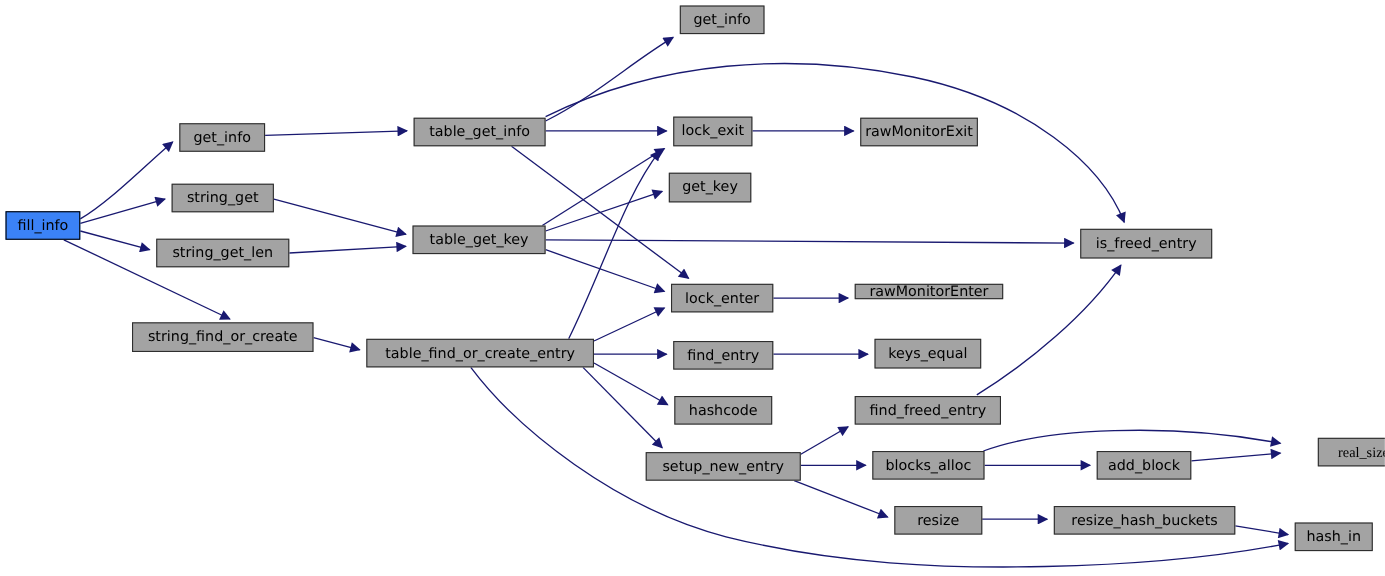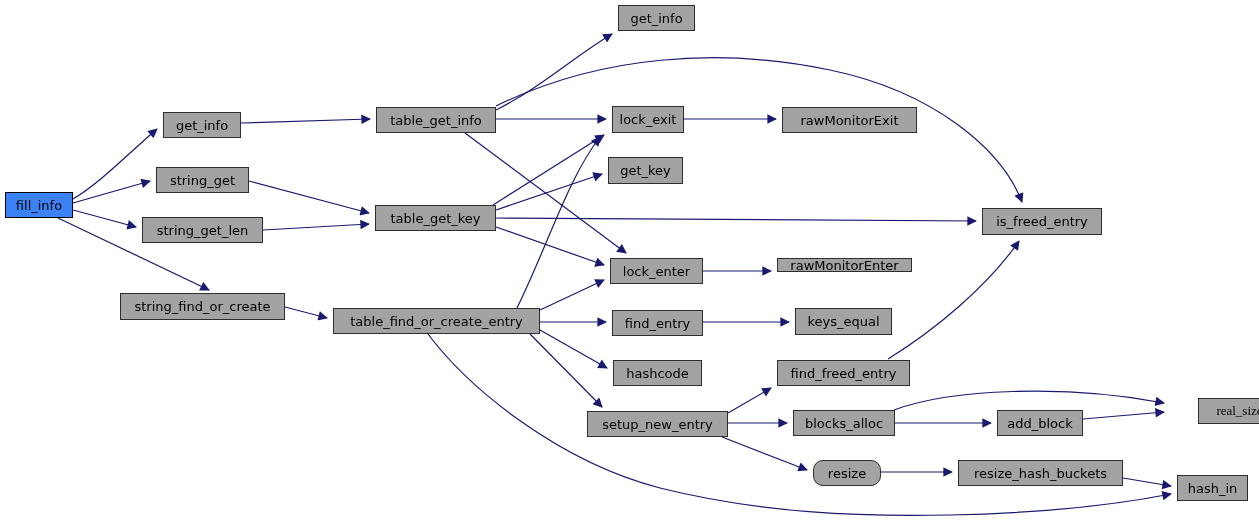--- a/index.html
+++ b/index.html
@@ -85,25 +85,25 @@
   <div class="node" style="left:376px; top:107px; width:120px; height:26px;">table_get_info</div>
   <div class="node" style="left:375px; top:205px; width:121px; height:26px;">table_get_key</div>
   <div class="node" style="left:333px; top:308px; width:207px; height:26px;">table_find_or_create_entry</div>
   <div class="node" style="left:618px; top:5px;   width:77px;  height:26px;">get_info</div>
   <div class="node" style="left:612px; top:106px; width:72px;  height:27px;">lock_exit</div>
   <div class="node" style="left:608px; top:157px; width:75px;  height:27px;">get_key</div>
   <div class="node" style="left:610px; top:258px; width:93px;  height:26px;">lock_enter</div>
   <div class="node" style="left:612px; top:310px; width:91px;  height:26px;">find_entry</div>
   <div class="node" style="left:613px; top:360px; width:89px;  height:26px;">hashcode</div>
   <div class="node" style="left:587px; top:411px; width:141px; height:26px;">setup_new_entry</div>
-  <div class="node" style="left:782px; top:107px; width:135px; height:26px;">rawMonitorExit</div>
+  <div class="node" style="left:782px; top:107px; width:107px; height:26px;">rawMonitorExit</div>
   <div class="node" style="left:777px; top:258px; width:135px; height:14px;">rawMonitorEnter</div>
   <div class="node" style="left:795px; top:308px; width:97px;  height:27px;">keys_equal</div>
   <div class="node" style="left:777px; top:360px; width:133px; height:26px;">find_freed_entry</div>
   <div class="node" style="left:793px; top:410px; width:102px; height:26px;">blocks_alloc</div>
-  <div class="node" style="left:813px; top:460px; width:68px;  height:26px;border-radius:10px;">resize</div>
+  <div class="node" style="left:813px; top:460px; width:80px;  height:26px;">resize</div>
   <div class="node" style="left:982px; top:208px; width:120px; height:27px;">is_freed_entry</div>
   <div class="node" style="left:997px; top:410px; width:86px;  height:26px;">add_block</div>
   <div class="node" style="left:958px; top:460px; width:165px; height:26px;">resize_hash_buckets</div>
   <div class="node" style="left:1198px;top:398px; width:83px;  height:26px;font-family:Liberation Serif, serif;">real_size</div>
   <div class="node" style="left:1177px;top:475px; width:71px;  height:26px;">hash_in</div>
 
 </div>
 
 </body></html>

